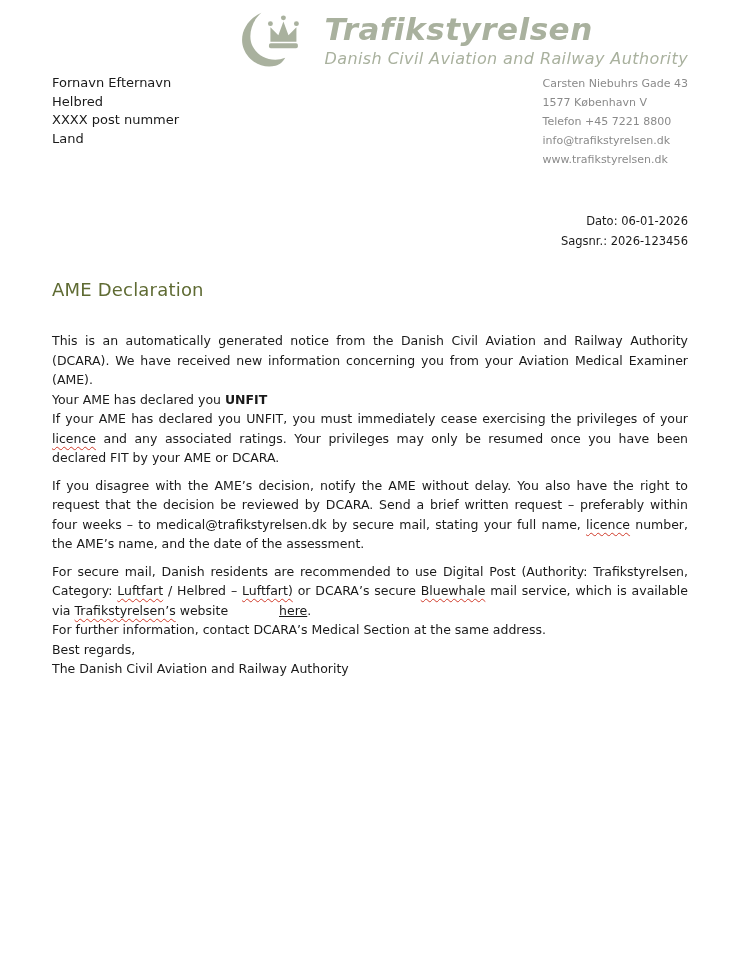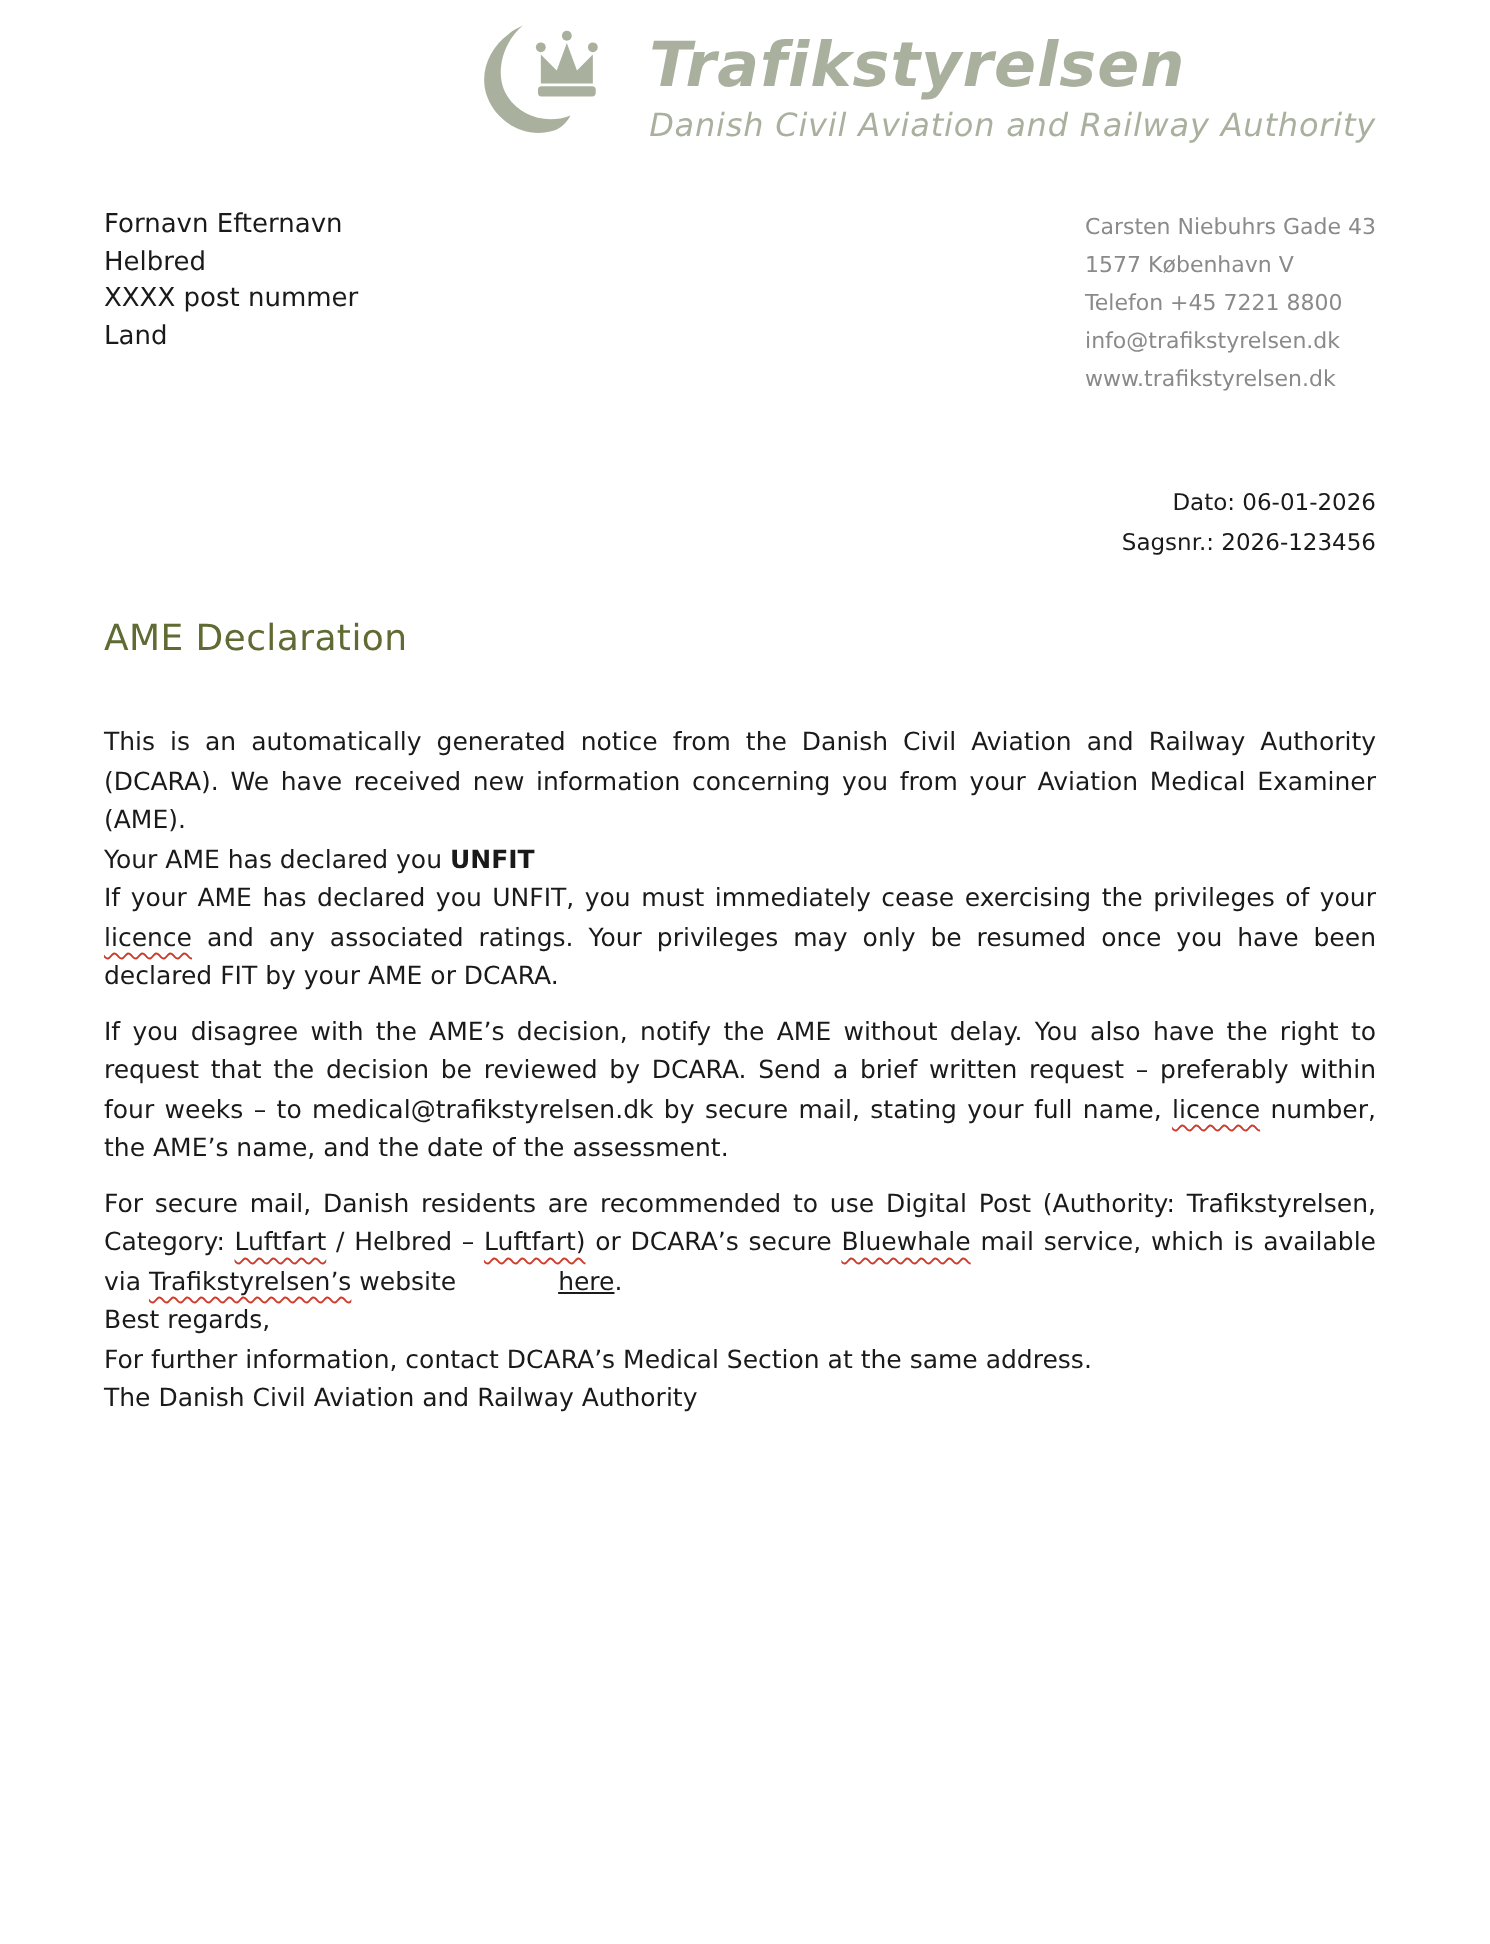--- a/index.html
+++ b/index.html
@@ -9,33 +9,33 @@
     margin:0 auto;
     background:#ffffff;
     font-family:"DejaVu Sans","Liberation Sans",sans-serif;
     color:var(--text,#1a1a1a);
     box-sizing:border-box;
     padding:8px 57px 0 52px;
     overflow:hidden;
   }
   
   .logo-row{display:flex;justify-content:flex-end;align-items:flex-start;min-height:66px;}
-  .logo{display:flex;align-items:flex-end;gap:16px;}
+  .logo{display:flex;align-items:center;gap:16px;}
   .logo-icon{flex:0 0 auto;margin-top:2px;}
   .logo-textcol{display:flex;flex-direction:column;align-items:flex-start;}
   .logo-brand{
     font-size:31px;font-weight:600;font-style:italic;
     color:var(--brand,#a9b19e);letter-spacing:0.5px;line-height:1.15;
   }
   .logo-tagline{
     font-size:16px;font-style:italic;color:var(--brand,#a9b19e);
     letter-spacing:0.4px;margin-top:1px;
   }
   
-  .addr-row{display:flex;justify-content:space-between;margin-top:30px;}
+  .addr-row{display:flex;justify-content:space-between;}
   .recipient{font-size:13px;line-height:18.5px;color:#1a1a1a;}
   .contact{font-size:11px;line-height:19px;color:var(--muted,#8a8a8a);text-align:left;}
   
   .meta{margin-top:43px;text-align:right;font-size:11.5px;line-height:19.5px;color:#1a1a1a;}
   
   .doc-title{
     margin:28px 0 0 0;font-size:18px;font-weight:400;
     color:var(--title,#5f6b33);letter-spacing:0.2px;
   }
   
@@ -102,18 +102,18 @@
   </div>
 
   <h1 class="doc-title">AME Declaration</h1>
 
   <div class="body-text">
     <p class="para"><span>This is an automatically generated notice from the Danish Civil Aviation and Railway Authority (DCARA). We have received new information concerning you from your Aviation Medical Examiner (AME).</span></p>
     <p class="para left gap-lg"><span>Your AME has declared you </span><span class="seg-bold">UNFIT</span></p>
     <p class="para gap-lg"><span>If your AME has declared you UNFIT, you must immediately cease exercising the privileges of your </span><span class="seg-misspell">licence</span><span> and any associated ratings. Your privileges may only be resumed once you have been declared FIT by your AME or DCARA.</span></p>
     <p class="para gap-sm"><span>If you disagree with the AME’s decision, notify the AME without delay. You also have the right to request that the decision be reviewed by DCARA. Send a brief written request – preferably within four weeks – to medical@trafikstyrelsen.dk by secure mail, stating your full name, </span><span class="seg-misspell">licence</span><span> number, the AME’s name, and the date of the assessment.</span></p>
     <p class="para gap-sm"><span>For secure mail, Danish residents are recommended to use Digital Post (Authority: Trafikstyrelsen, Category: </span><span class="seg-misspell">Luftfart</span><span> / Helbred – </span><span class="seg-misspell">Luftfart)</span><span> or DCARA’s secure </span><span class="seg-misspell">Bluewhale</span><span> mail service, which is available via </span><span class="seg-misspell">Trafikstyrelsen’s</span><span> website </span><a class="seg-link" href="#">here</a><span>.</span></p>
+    <p class="para left gap-lg"><span>For further information, contact DCARA’s Medical Section at the same address.</span></p>
     <p class="para left gap-lg"><span>Best regards,</span></p>
-    <p class="para left gap-lg"><span>For further information, contact DCARA’s Medical Section at the same address.</span></p>
     <p class="para left gap-lg"><span>The Danish Civil Aviation and Railway Authority</span></p>
   </div>
 
 </div>
 
 </body></html>

